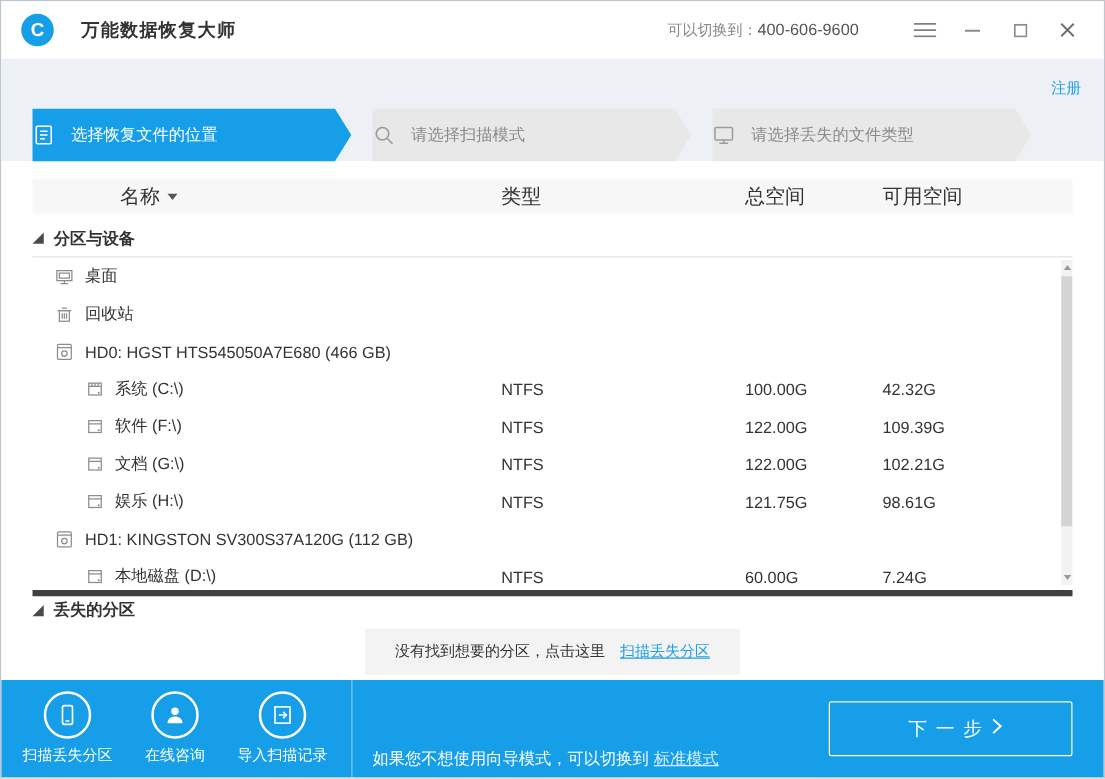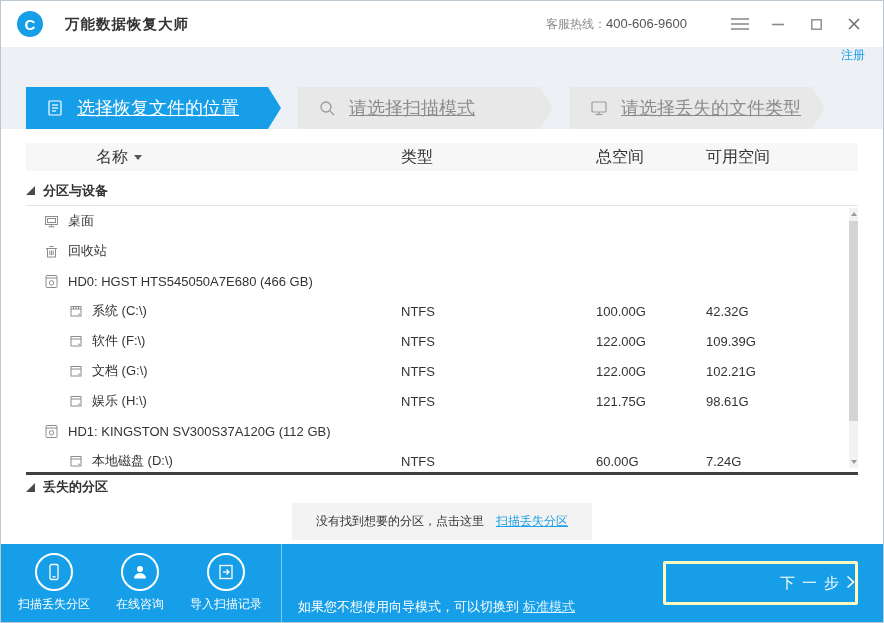--- a/index.html
+++ b/index.html
@@ -11,41 +11,41 @@
   .titlebar { flex:0 0 46px; display:flex; align-items:center; padding:0 14px 0 16px; background:#fff; }
   .logo { width:26px; height:26px; border-radius:50%; background:#169FE8; color:#fff; font-weight:bold; font-size:15px; display:flex; align-items:center; justify-content:center; }
   .app-title { margin-left:22px; font-size:14.5px; font-weight:600; color:#333; letter-spacing:1px; }
   .tb-spacer { flex:1; }
   .hotline { font-size:12px; color:#888; margin-right:30px; white-space:nowrap; }
   .hotline .num { color:#555; font-size:13px; }
   .win-btn { width:30px; height:26px; display:flex; align-items:center; justify-content:center; cursor:pointer; margin-left:8px; }
 
   
   .topzone { background:#edf1f5; }
-  .register-row { height:32px; display:flex; justify-content:flex-end; align-items:flex-start; padding-right:18px; }
+  .register-row { height:32px; display:flex; justify-content:flex-end; align-items:flex-end; padding-right:18px; }
   .register-link { color:#1E9FE8; font-size:12px; cursor:pointer; }
 
   
   .steps { display:flex; padding:8px 0 0 25px; height:50px; }
-  .step { position:relative; height:42px; display:flex; align-items:center; gap:13px; padding-left:20px; width:242px; background:#e8e8e8; color:#8b8b8b; font-size:18px; cursor:pointer; white-space:nowrap;text-decoration:underline; }
+  .step { position:relative; height:42px; display:flex; align-items:center; gap:13px; width:242px; background:#e8e8e8; color:#8b8b8b; font-size:13px; cursor:pointer; white-space:nowrap; }
   .step + .step { margin-left:30px; }
   .step::after { content:""; position:absolute; right:-13px; top:0; border-top:21px solid transparent; border-bottom:21px solid transparent; border-left:13px solid #e8e8e8; }
   .step.active { background:#169FE8; color:#fff; }
   .step.active::after { border-left-color:#169FE8; }
 
   
   .panel { background:#fff; flex:1; display:flex; flex-direction:column; padding-top:14px; overflow:hidden; }
   .grid { display:grid; grid-template-columns:375px 195px 110px 1fr; align-items:center; }
   .thead { margin:0 25px; height:28px; background:#f7f7f7; font-size:16px; color:#333; flex:0 0 28px; }
   .hcell { display:flex; align-items:center; gap:6px; }
   .hname { padding-left:70px; }
   .caret { width:0; height:0; border-left:4px solid transparent; border-right:4px solid transparent; border-top:5px solid #555; }
 
   .sec { margin:5px 25px 0 25px; height:30px; display:flex; align-items:center; gap:8px; font-size:13px; font-weight:bold; color:#333; border-bottom:1px solid #e4e4e4; cursor:pointer; flex:0 0 30px; }
-  .sec.lost { margin-top:0; border-bottom:none; border-top:3px solid #404040; flex:0 0 27px; height:27px; }
+  .sec.lost { margin-top:0; border-bottom:none; border-top:5px solid #404040; flex:0 0 27px; height:27px; }
   .tri { width:0; height:0; border-left:9px solid transparent; border-bottom:9px solid #4a4a4a; }
 
   .list { position:relative; margin:0 25px; height:266px; overflow:hidden; flex:0 0 266px; }
   .row { height:30px; font-size:13px; color:#333; cursor:pointer; }
   .ncell { display:flex; align-items:center; gap:9px; }
   .ind1 { padding-left:18px; }
   .ind2 { padding-left:43px; }
   .ric { display:flex; align-items:center; }
 
   .sb { position:absolute; top:2px; right:0; width:9px; height:260px; background:#f2f2f2; }
@@ -58,33 +58,33 @@
   .hintbox { background:#f3f3f3; padding:10px 24px; font-size:12px; color:#333; display:flex; gap:12px; align-items:center; }
   .hintlink { color:#1E9FE8; text-decoration:underline; cursor:pointer; }
 
   
   .footer { flex:0 0 78px; background:#169FE8; display:flex; align-items:center; padding:0 25px 0 10px; }
   .action { width:86px; display:flex; flex-direction:column; align-items:center; gap:5px; color:#fff; font-size:12px; cursor:pointer; white-space:nowrap; }
   .circle { width:38px; height:38px; border:2px solid #fff; border-radius:50%; display:flex; align-items:center; justify-content:center; }
   .fdivider { width:1px; align-self:stretch; margin:0 16px 0 12px; background:rgba(255,255,255,0.45); }
   .modehint { color:#fff; font-size:13px; white-space:nowrap;margin-top:48px; }
   .modelink { color:#d6f1ff; text-decoration:underline; cursor:pointer; margin-left:4px; }
-  .nextbtn { margin-left:auto; width:195px; height:44px; border:3px solid #fef9c3; border-radius:2px; display:flex; align-items:center; justify-content:flex-end; color:#fff; font-size:15px; cursor:pointer; }
+  .nextbtn { margin-left:auto; width:195px; height:44px; border:1px solid #fef9c3; border-radius:2px; display:flex; align-items:center; justify-content:center; color:#fff; font-size:15px; cursor:pointer; }
   .nextlabel { letter-spacing:7px; padding-left:7px; }
 </style>
 </head>
 <body>
 
 <div class="window">
 
   <div class="titlebar">
     <div class="logo">C</div>
     <div class="app-title">万能数据恢复大师</div>
     <div class="tb-spacer"></div>
-    <div class="hotline"><span>客服热线：</span><span class="num">400-606-9600</span></div>
+    <div class="hotline"><span>可以切换到：</span><span class="num">400-606-9600</span></div>
     <div class="win-btn">
       <svg width="18" height="12" viewBox="0 0 18 12">
           <g stroke="#7f7f7f" stroke-width="1.4">
             <line x1="0" y1="1" x2="18" y2="1"></line>
             <line x1="0" y1="6" x2="18" y2="6"></line>
             <line x1="0" y1="11" x2="18" y2="11"></line>
           </g>
         </svg>
     </div>
     <div class="win-btn">

